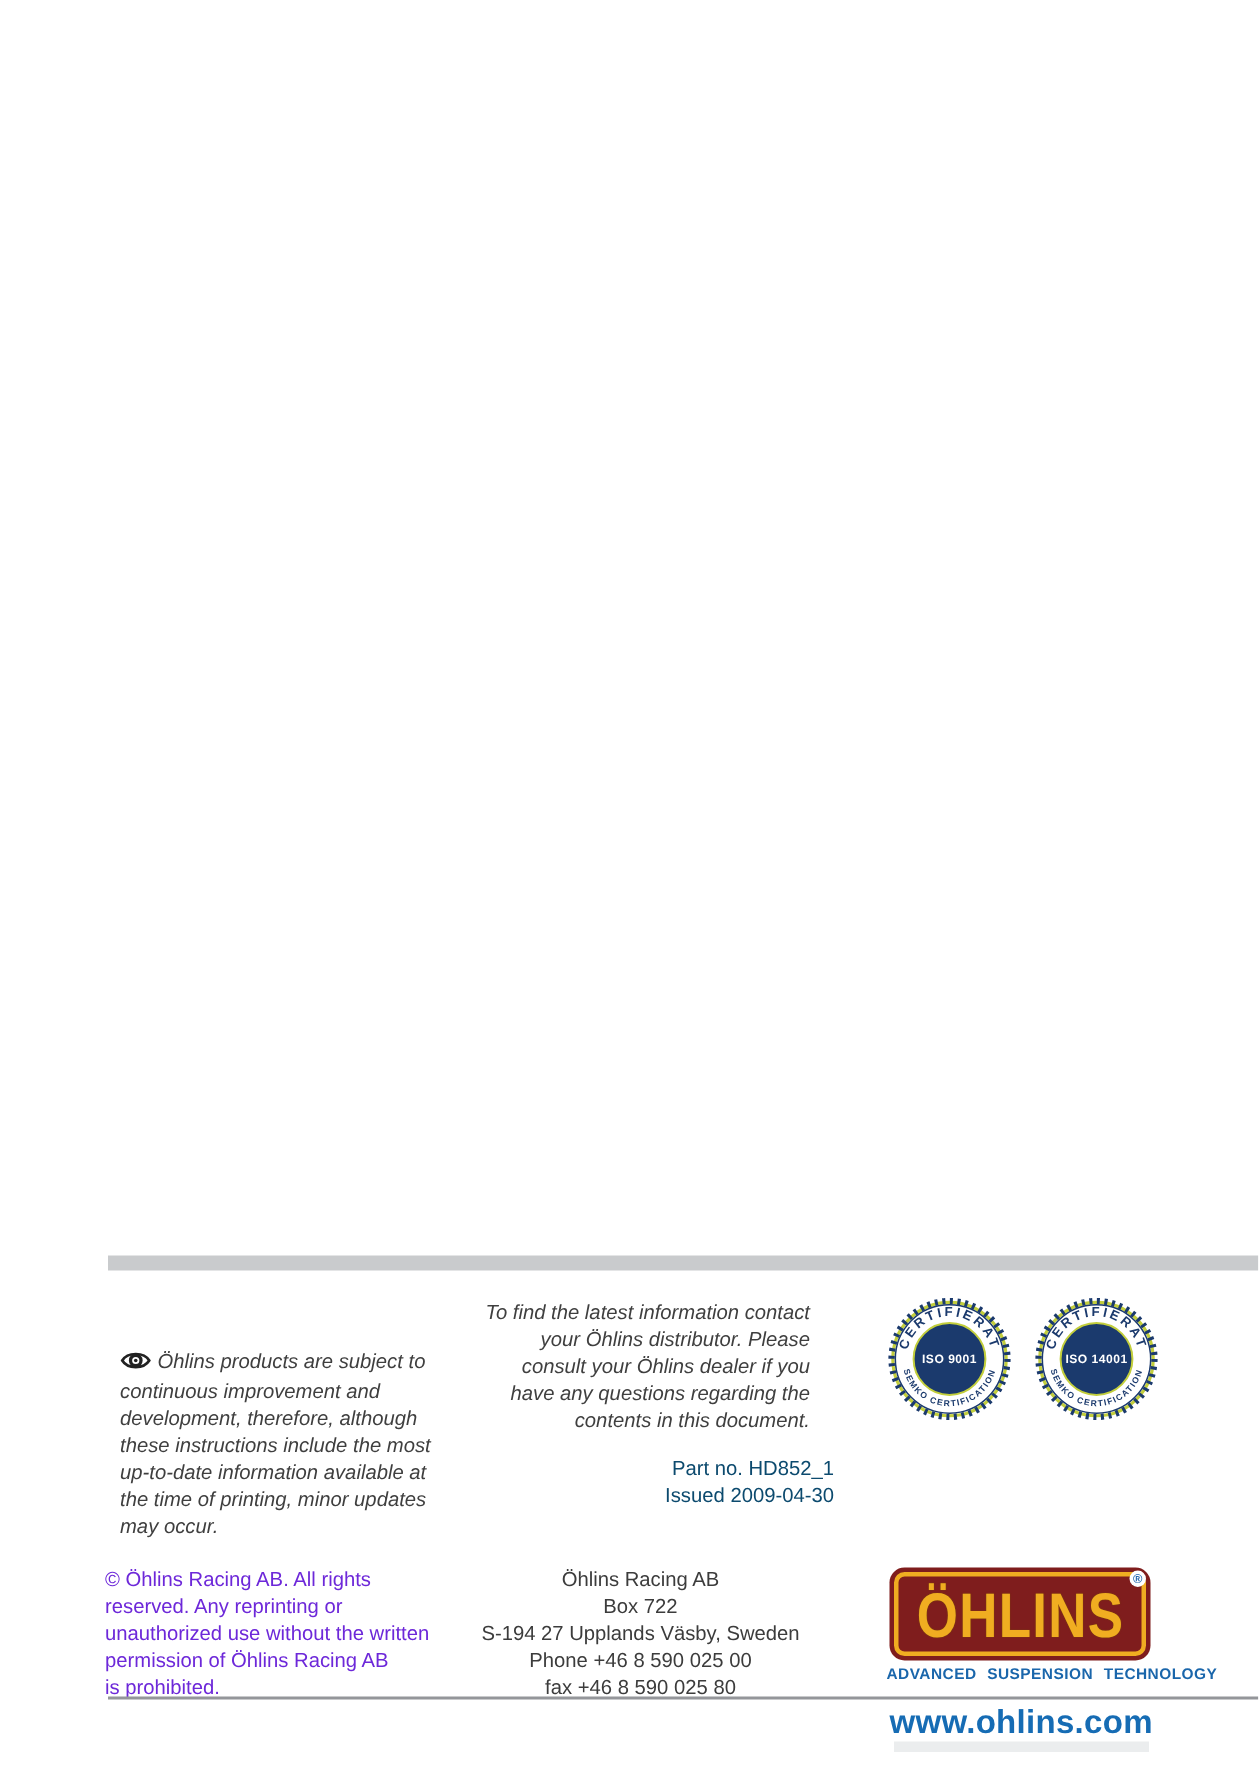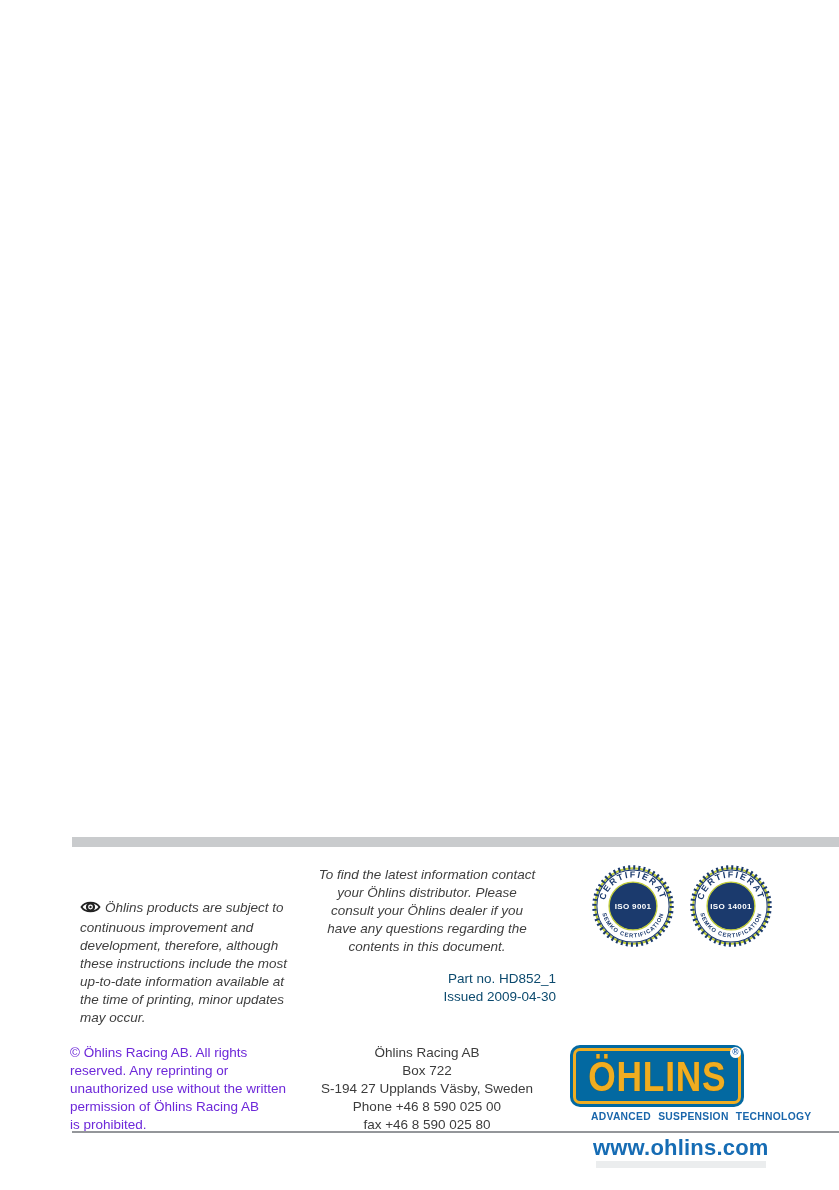--- a/index.html
+++ b/index.html
@@ -20,22 +20,22 @@
     font-size:13.5px;line-height:18px;font-style:italic;color:#3f3f3f;
     white-space:pre-line;
   }
   .note-left{
     position:absolute;left:80px;top:864px;width:225px;
   }
   .note-left .eye{
     display:inline-block;vertical-align:-2px;margin-right:4px;
   }
   .note-mid{
-    position:absolute;left:298px;top:866px;width:258px;
-    text-align:center;
+    position:absolute;left:282px;top:866px;width:258px;
+    text-align:right;
   }
   .part-block{
     position:absolute;left:298px;top:970px;width:258px;
     text-align:right;font-size:13.5px;line-height:18px;color:#0c4a6e;
   }
   .badges{
     position:absolute;left:591px;top:864px;width:195px;height:84px;
   }
   .badge{position:absolute;top:0;width:84px;height:84px;}
   .badge.b1{left:0;}
@@ -47,22 +47,22 @@
   
   .copyright{
     position:absolute;left:70px;top:1044px;width:250px;
     font-size:13.5px;line-height:18px;white-space:pre-line;color:#6d28d9;
   }
   .address{
     position:absolute;left:298px;top:1044px;width:258px;
     text-align:center;font-size:13.5px;line-height:18px;white-space:pre-line;color:#3c3c3c;
   }
   .logo-box{
-    position:absolute;left:570px;top:1045px;width:174px;height:62px;
-    background:#0369a1;border-radius:10px;
+    position:absolute;left:593px;top:1045px;width:174px;height:62px;
+    background:#7f1d1d;border-radius:10px;
     display:flex;align-items:center;justify-content:center;
   }
   .logo-inner{
     position:absolute;inset:3px;border:3px solid #f0ad21;border-radius:7px;
     pointer-events:none;
   }
   .logo-word{
     font-size:42px;font-weight:bold;color:#f0ad21;
     letter-spacing:1px;transform:scaleX(.84);transform-origin:center;
     text-shadow:0 0 1px #7a5a00;

